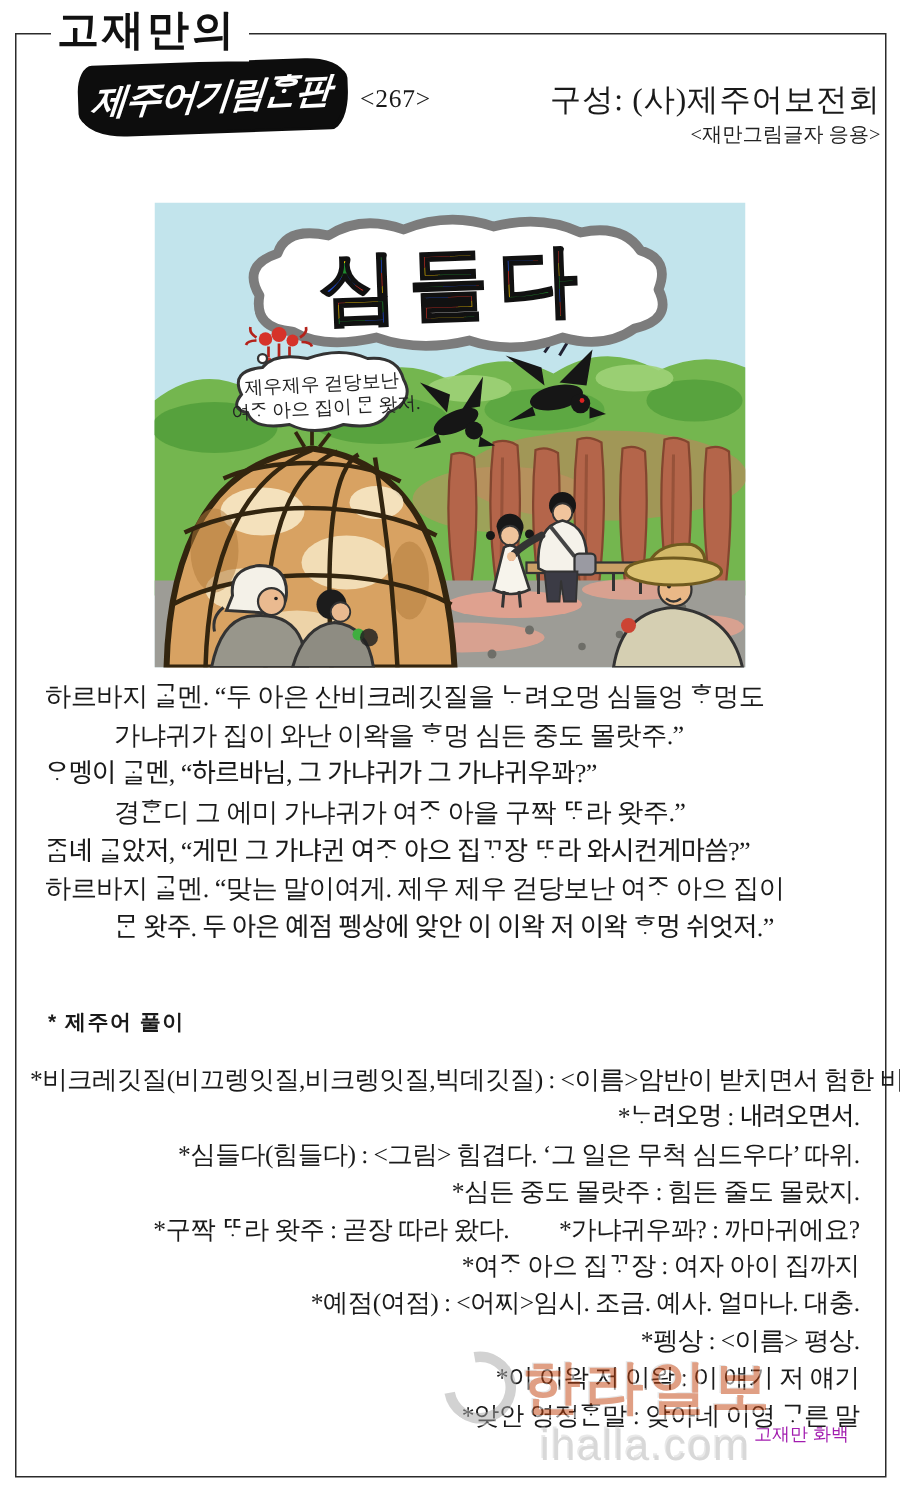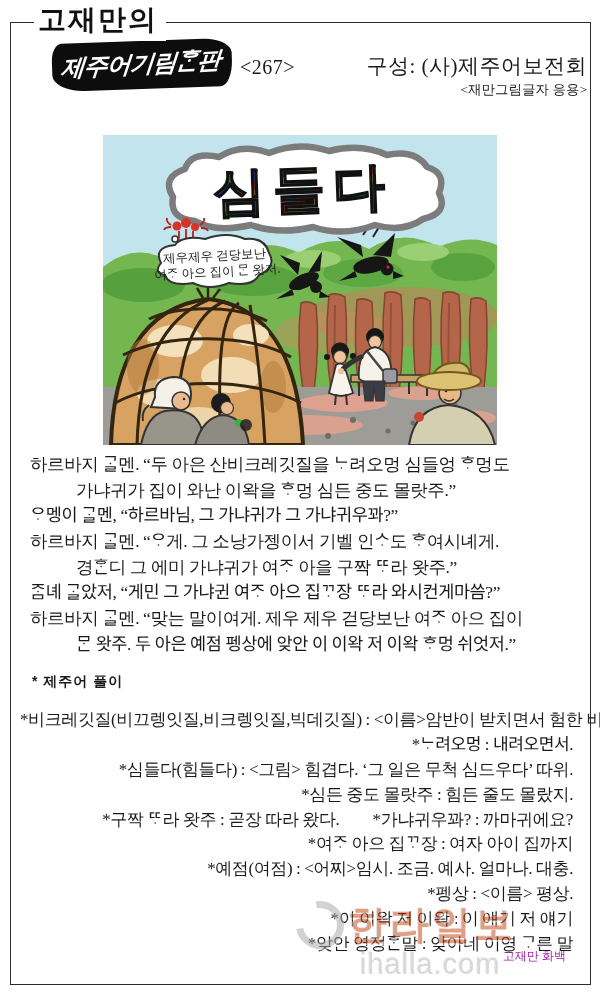--- a/index.html
+++ b/index.html
@@ -7,21 +7,21 @@
         font-family:"Liberation Serif", serif;color:#1a1a1a;}
   .frame{position:absolute;left:10px;top:22px;width:579px;height:961px;border:1.6px solid #2b2b2b;}
   
   .masthead-author{position:absolute;left:34px;top:1px;z-index:3;background:#fff;padding:0 8px 2px 4px;
         font-family:"Liberation Sans",sans-serif;font-weight:bold;font-size:28px;letter-spacing:2px;color:#111;text-align:center;}
   .logo-blob{position:absolute;left:52px;top:41px;width:178px;height:46px;background:#0d0d0d;
         border-radius:10px 26px 12px 30px / 18px 12px 26px 14px;transform:rotate(-2deg);
         display:flex;align-items:center;justify-content:center;box-shadow:2px 2px 0 #0d0d0d;}
   .logo-text{color:#fff;font-family:"Liberation Sans",sans-serif;font-weight:bold;font-style:italic;
         font-size:24px;letter-spacing:-1px;transform:skewX(-8deg) rotate(-1deg);white-space:nowrap;}
-  .episode{position:absolute;left:240px;top:56px;font-size:20px;letter-spacing:0.5px;}
+  .episode{position:absolute;left:240px;top:56px;font-size:17px;letter-spacing:0.5px;}
   .credit{position:absolute;right:13px;top:52px;font-size:21px;letter-spacing:0.5px;}
   .credit-sub{position:absolute;right:13px;top:81px;font-size:13.5px;color:#222;}
   
   .cartoon{position:absolute;left:103px;top:135px;width:394px;height:310px;display:block;}
   
   .dialogue{position:absolute;left:30px;top:452px;width:548px;font-size:17.5px;line-height:25.7px;
         white-space:nowrap;letter-spacing:-0.4px;}
   .dialogue .line{height:25.7px;}
   .dialogue .indent{padding-left:46px;}
   
@@ -249,21 +249,20 @@
         <text x="112" y="125" text-anchor="middle">제우제우 걷당보난</text>
         <text x="114" y="141" text-anchor="middle">여ᄌᆞ 아으 집이 ᄆᆞᆫ 왓저.</text>
       </g>
     </g>
   </svg>
 
   <div class="dialogue">
     <div class="line">하르바지 ᄀᆞᆯ멘. “두 아은 산비크레깃질을 ᄂᆞ려오멍 심들엉 ᄒᆞ멍도</div>
     <div class="line indent">가냐귀가 집이 와난 이왁을 ᄒᆞ멍 심든 중도 몰랏주.”</div>
     <div class="line">ᄋᆞ멩이 ᄀᆞᆯ멘, “하르바님, 그 가냐귀가 그 가냐귀우꽈?”</div>
-    <div class="line">하르바지 ᄀᆞᆯ멘. “ᄋᆞ게. 그 소낭가젱이서 기벨 인ᄉᆞ도 ᄒᆞ여시녜게.</div>
     <div class="line indent">경ᄒᆞᆫ디 그 에미 가냐귀가 여ᄌᆞ 아을 구짝 ᄄᆞ라 왓주.”</div>
     <div class="line">ᄌᆞᆷ녜 ᄀᆞᆯ았저, “게민 그 가냐귄 여ᄌᆞ 아으 집ᄁᆞ장 ᄄᆞ라 와시컨게마씀?”</div>
     <div class="line">하르바지 ᄀᆞᆯ멘. “맞는 말이여게. 제우 제우 걷당보난 여ᄌᆞ 아으 집이</div>
     <div class="line indent">ᄆᆞᆫ 왓주. 두 아은 예점 펭상에 앚안 이 이왁 저 이왁 ᄒᆞ멍 쉬엇저.”</div>
   </div>
 
   <div class="glossary-heading">* 제주어 풀이</div>
   <div class="glossary">
     <div class="entry">*비크레깃질(비끄렝잇질,비크렝잇질,빅데깃질) : &lt;이름&gt;암반이 받치면서 험한 비탈길.</div>
     <div class="entry">*ᄂᆞ려오멍 : 내려오면서.</div>

